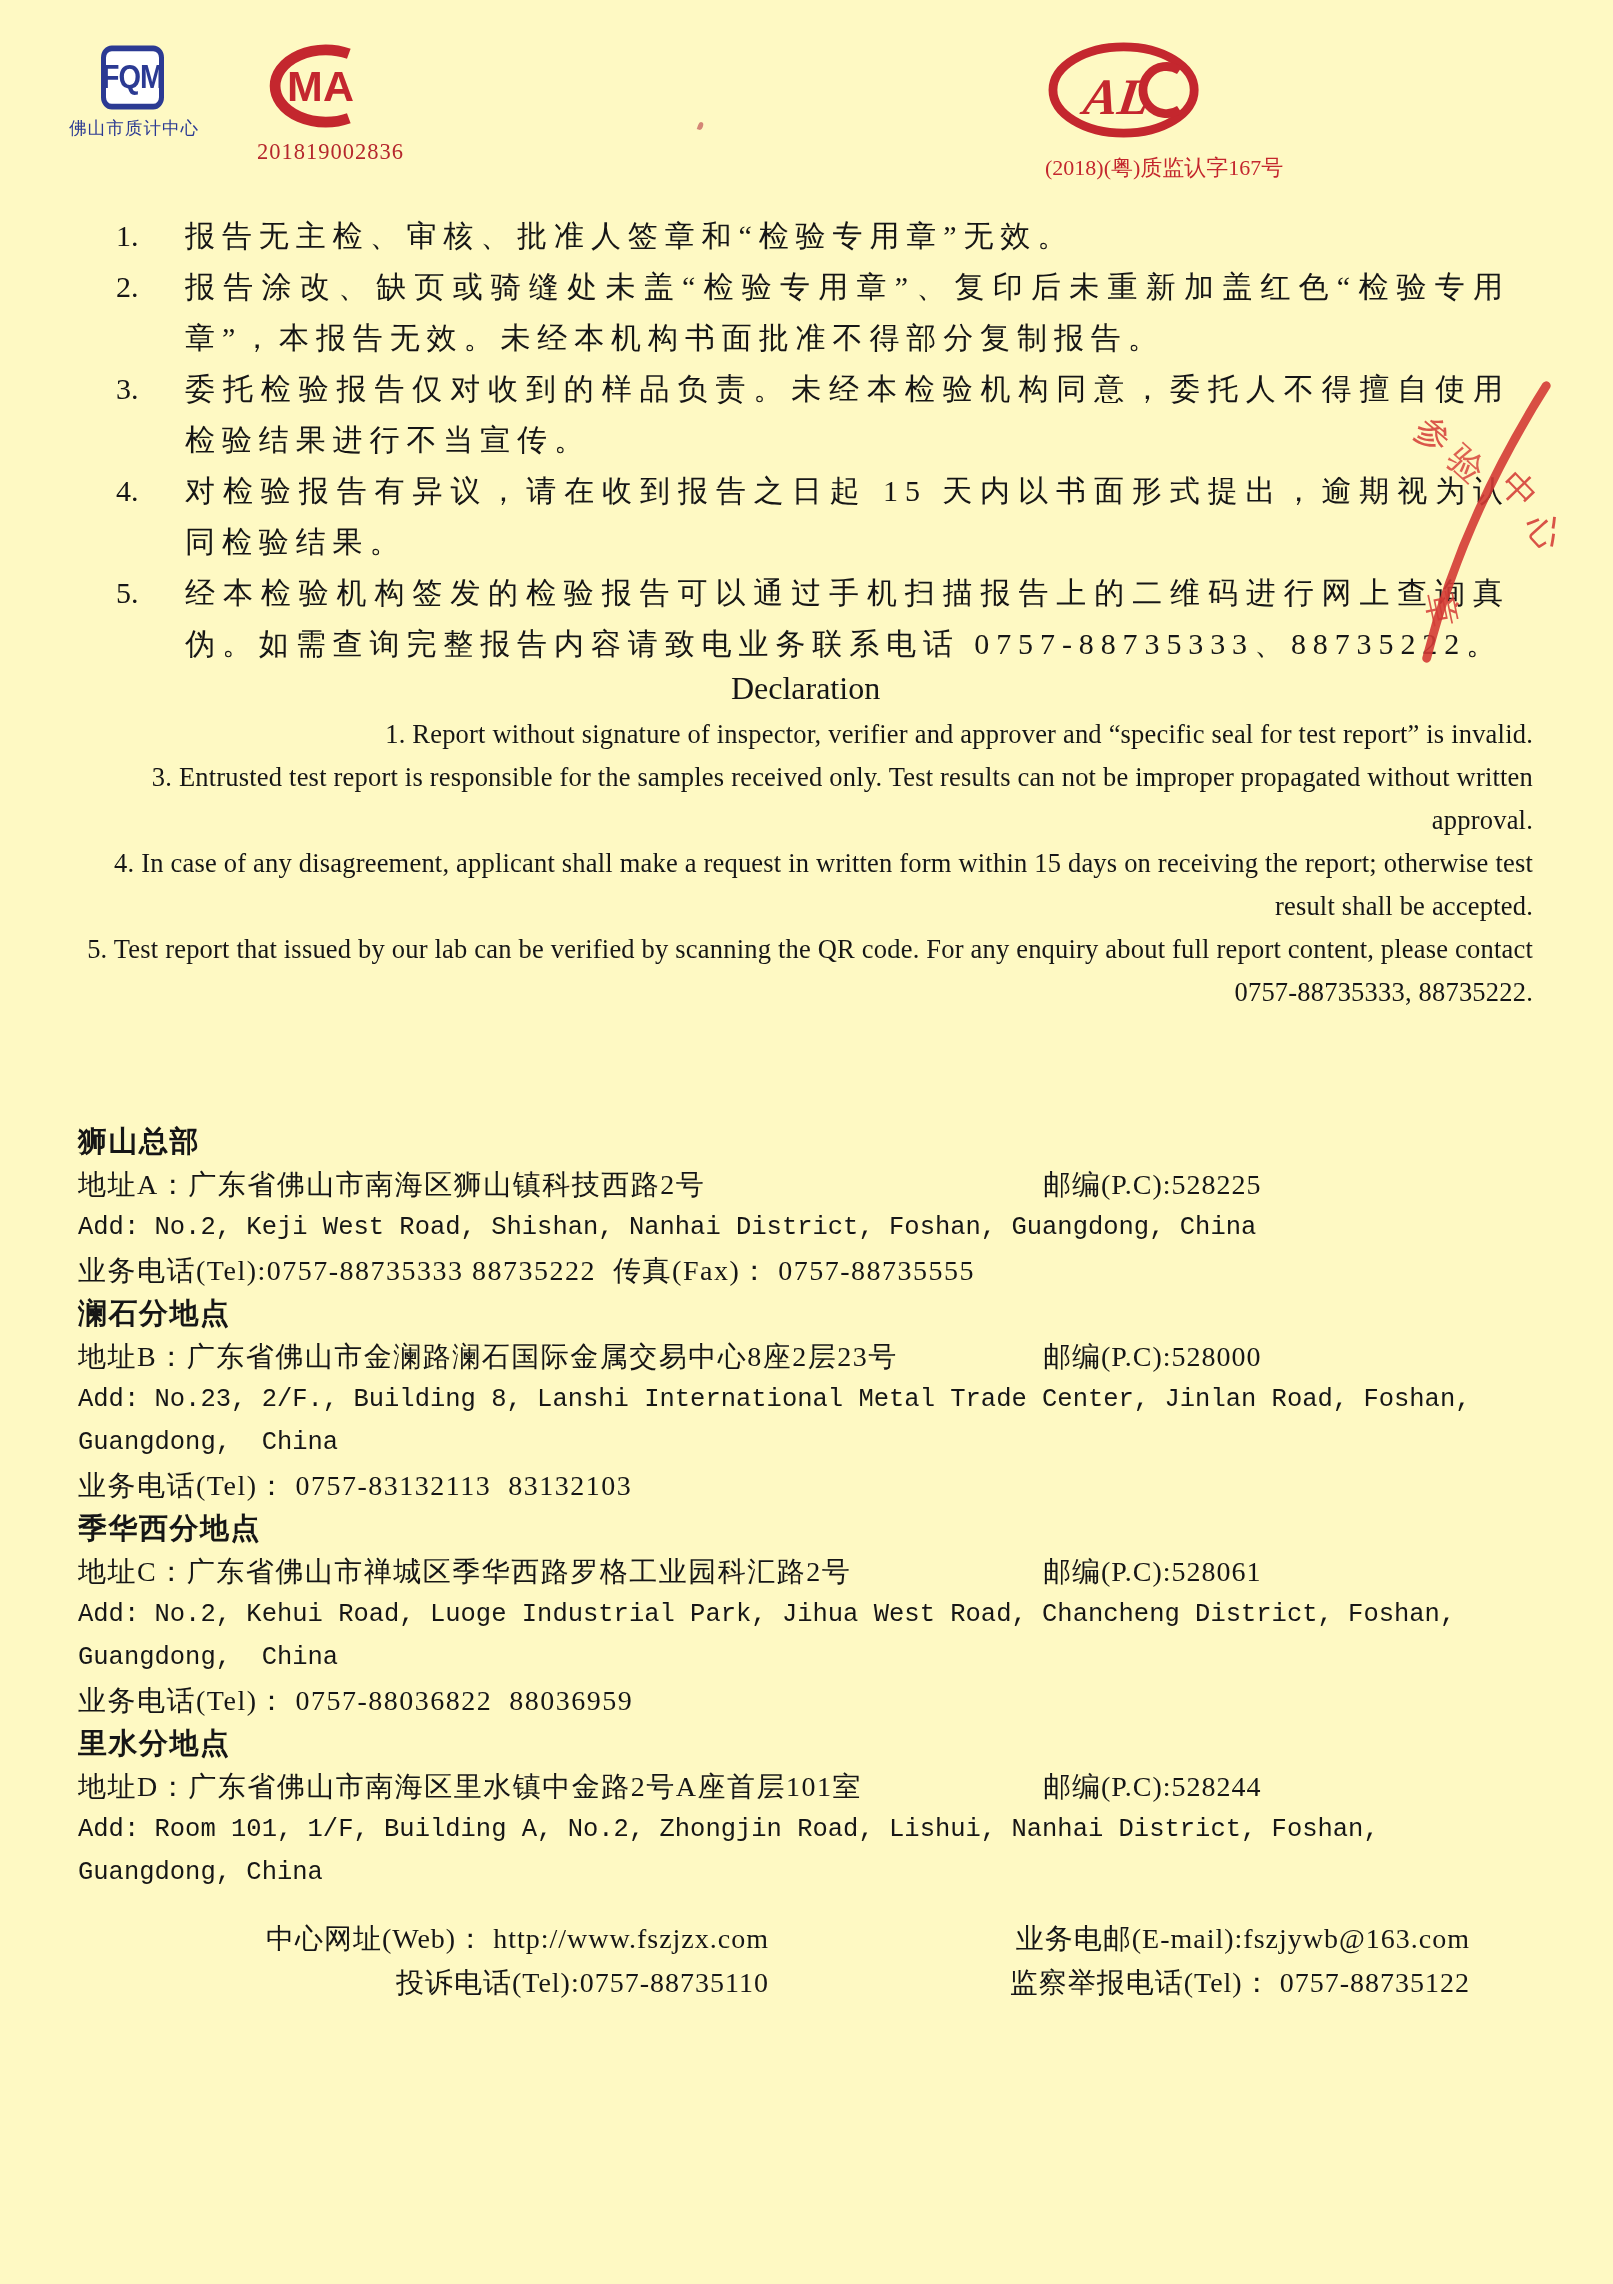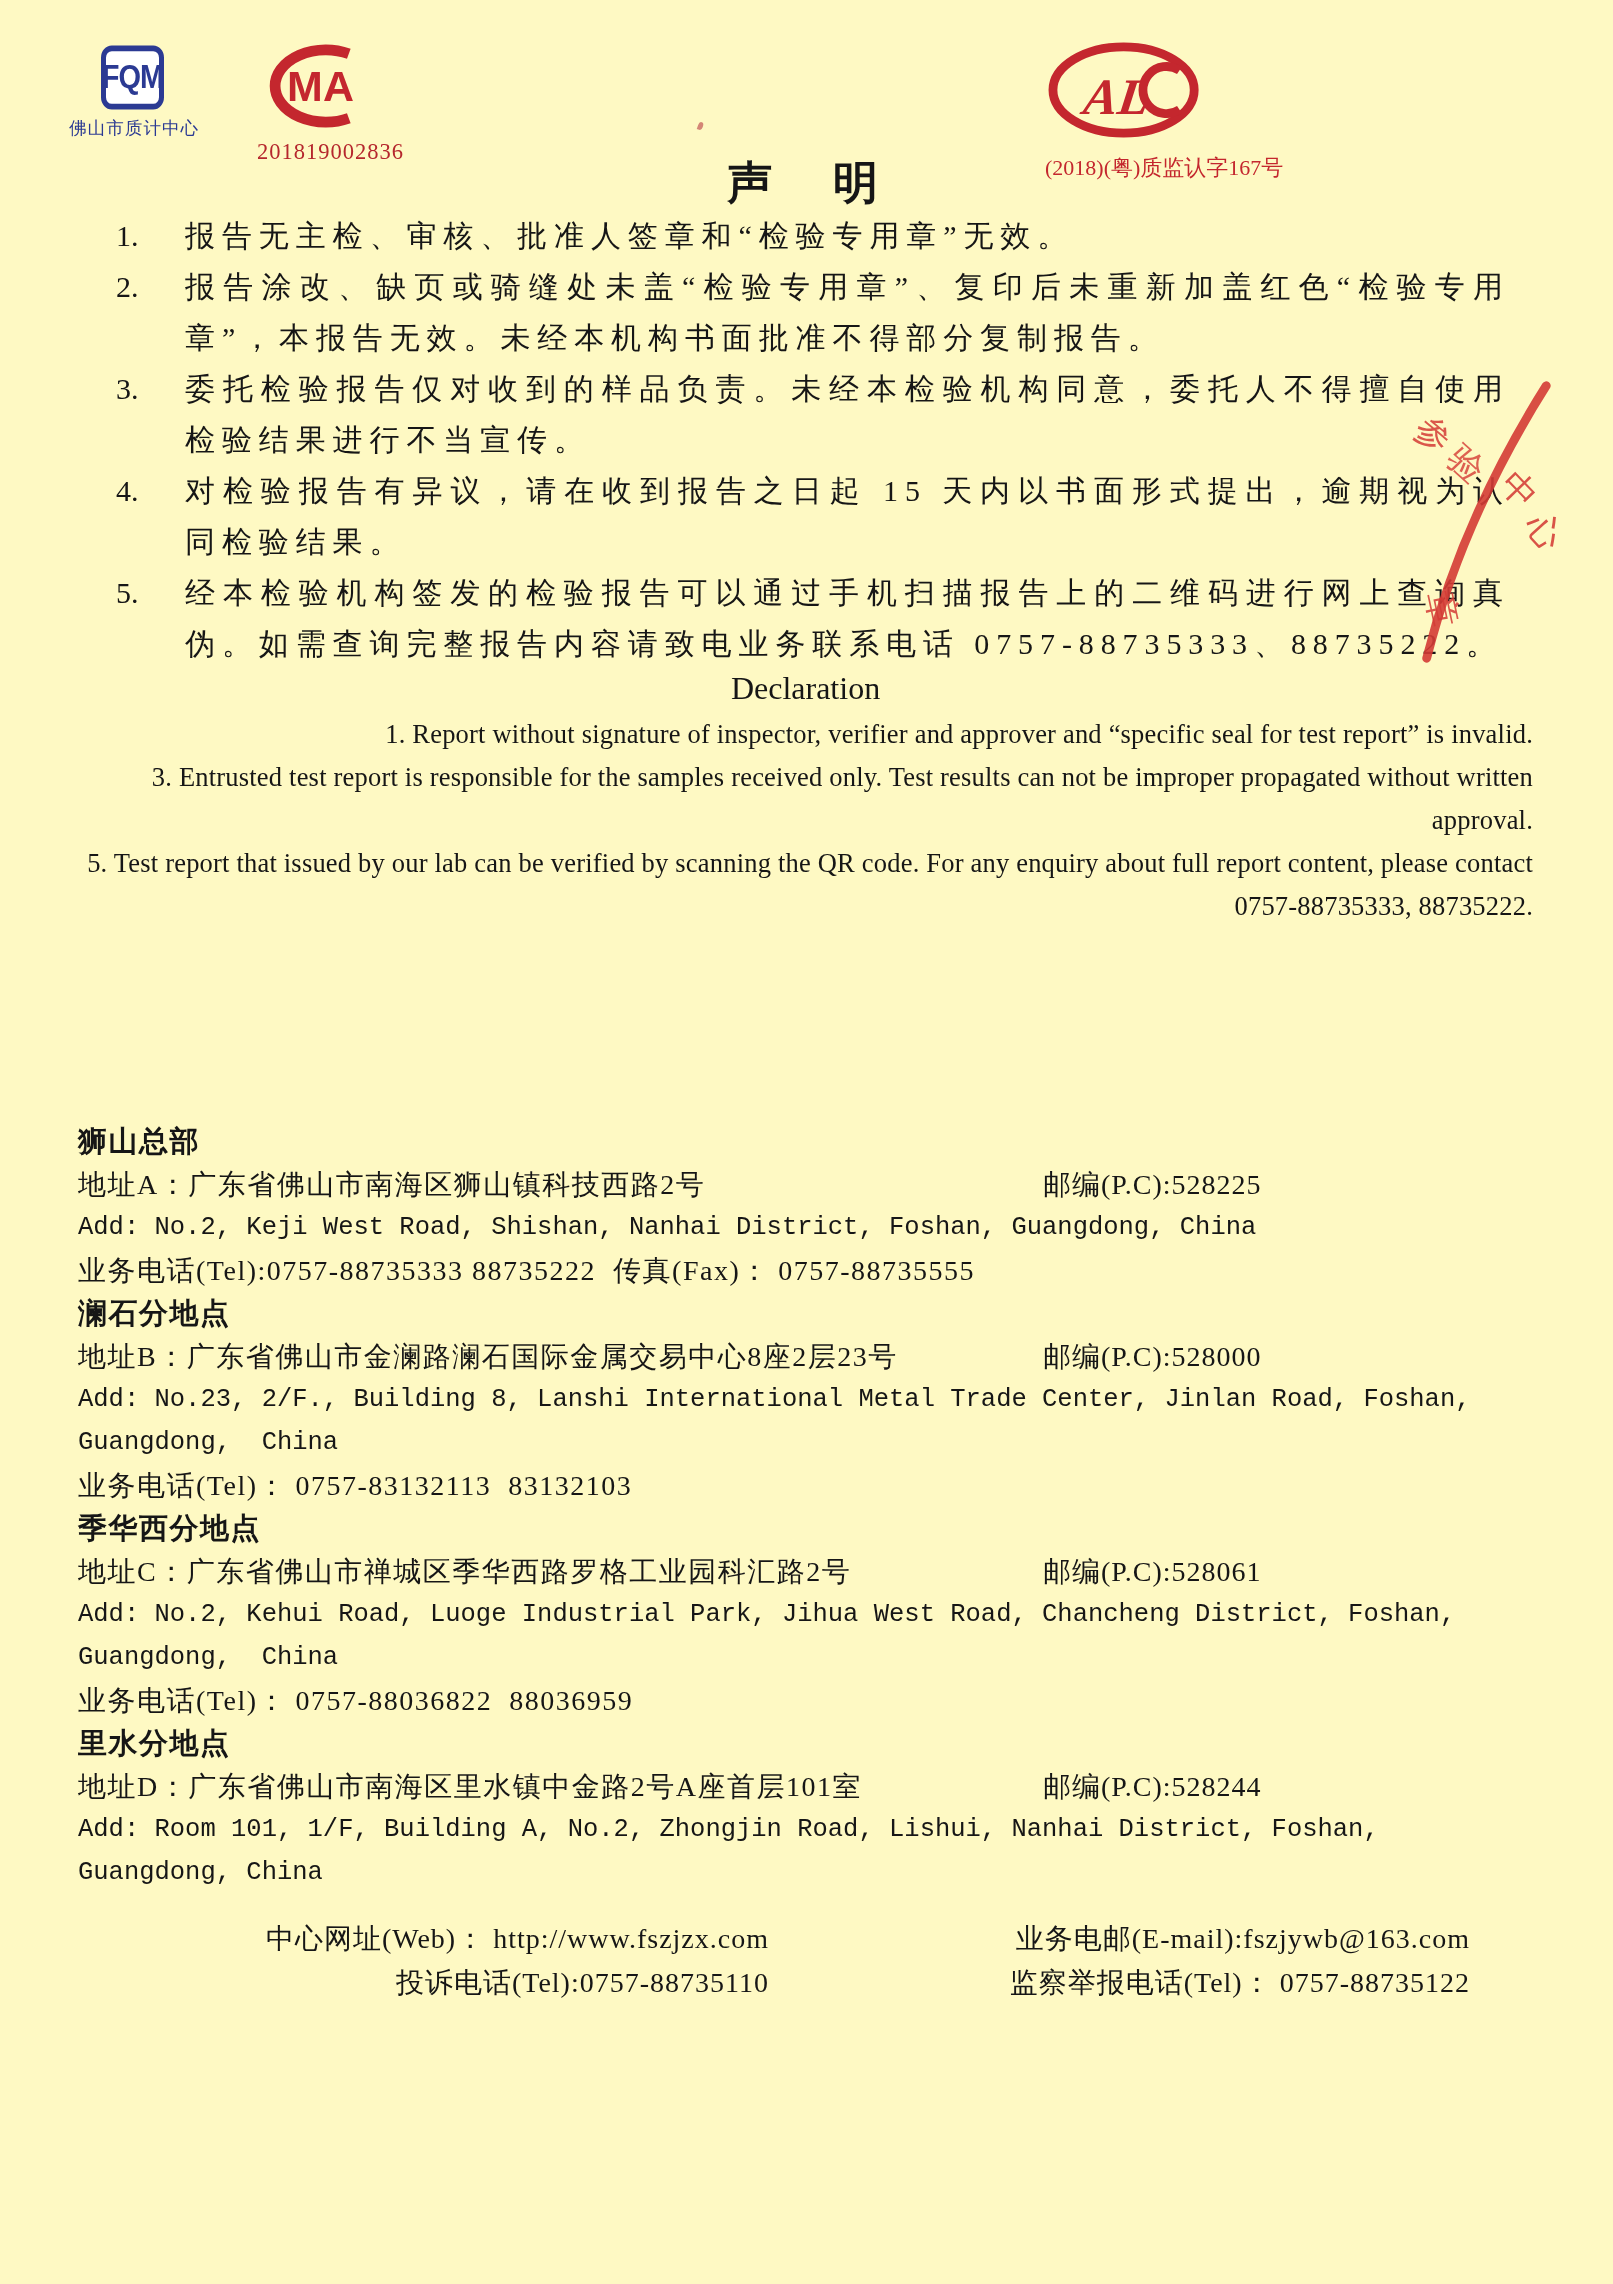--- a/index.html
+++ b/index.html
@@ -74,21 +74,20 @@
     <svg width="165" height="102" viewBox="0 0 168 104">
       <ellipse cx="80" cy="50" rx="72" ry="44" fill="none" stroke="#c4272e" stroke-width="9"></ellipse>
       <text x="48" y="74" fill="#c4272e" font-size="52" font-weight="bold" font-style="italic" font-family="Liberation Serif, DejaVu Serif, serif" transform="skewX(-8)">AL</text>
       <path d="M137,30 A24,24 0 1 0 137,70" fill="none" stroke="#c4272e" stroke-width="9"></path>
     </svg>
     <div class="cal-caption">(2018)(粤)质监认字167号</div>
   </div>
 
   <div class="speck"></div>
 
-  <div class="zh-title">声　明</div>
 
   <div class="zh-list">
     <div class="zh-item">
       <span class="num">1.</span>
       <div class="txt">报告无主检、审核、批准人签章和“检验专用章”无效。</div>
     </div>
     <div class="zh-item">
       <span class="num">2.</span>
       <div class="txt">报告涂改、缺页或骑缝处未盖“检验专用章”、复印后未重新加盖红色“检验专用章”，本报告无效。未经本机构书面批准不得部分复制报告。</div>
     </div>
@@ -103,20 +102,21 @@
     <div class="zh-item">
       <span class="num">5.</span>
       <div class="txt">经本检验机构签发的检验报告可以通过手机扫描报告上的二维码进行网上查询真伪。如需查询完整报告内容请致电业务联系电话 0757-88735333、88735222。</div>
     </div>
   </div>
 
   <div class="en-section">
     <div class="en-title">Declaration</div>
     <p class="en-item">1. Report without signature of inspector, verifier and approver and “specific seal for test report” is invalid.</p>
     <p class="en-item">3. Entrusted test report is responsible for the samples received only. Test results can not be improper propagated without written approval.</p>
+    <p class="en-item">4. In case of any disagreement, applicant shall make a request in written form within 15 days on receiving the report; otherwise test result shall be accepted.</p>
     <p class="en-item">5. Test report that issued by our lab can be verified by scanning the QR code. For any enquiry about full report content, please contact 0757-88735333, 88735222.</p>
   </div>
 
   <div class="locations">
 
     <div>
       <div class="loc-line loc-head">狮山总部</div>
       <div class="loc-line">
         <span>地址A：广东省佛山市南海区狮山镇科技西路2号</span>
         <span class="loc-postal">邮编(P.C):528225</span>

